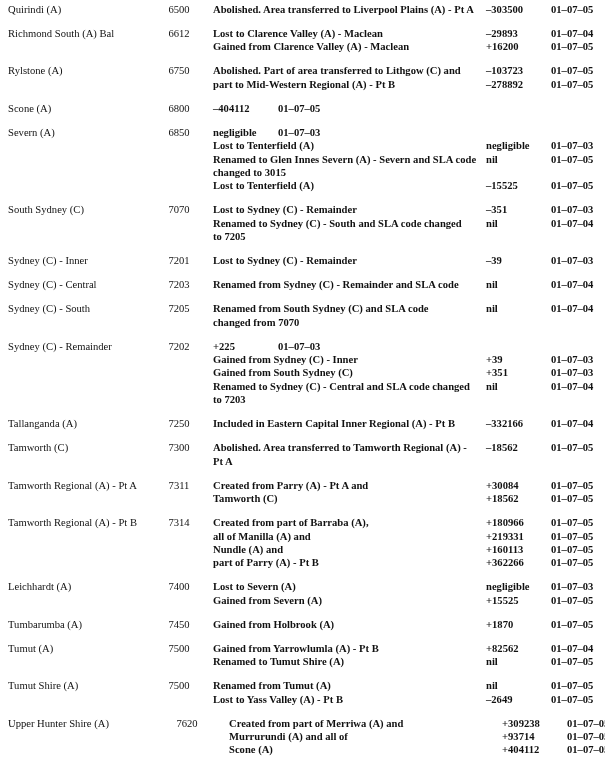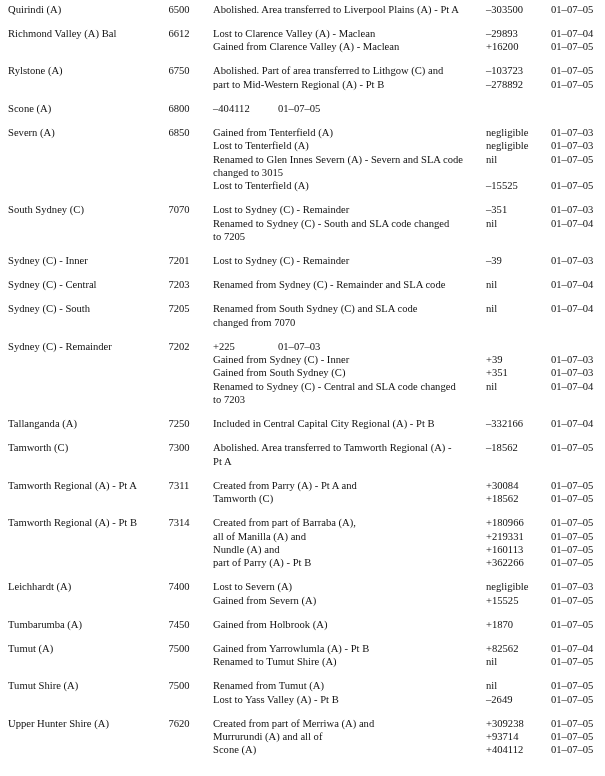--- a/index.html
+++ b/index.html
@@ -20,39 +20,39 @@
     box-sizing: border-box;
     width: 605px;
     padding: 3px 12px 0 8px;
   }
   .row {
     display: flex;
     align-items: flex-start;
     line-height: 13.4px;
     margin-bottom: 10.6px;
   }
-  .row:last-child { margin-bottom: 8px; }
+  .row:last-child { margin-bottom: 8px; gap: 8px; }
   .name {
     width: 155px;
     flex: none;
     white-space: nowrap;
     overflow: visible;
   }
   .code {
     width: 32px;
     flex: none;
     text-align: center;
     white-space: nowrap;
   }
   .lines {
     margin-left: 18px;
     flex: none;
     width: 384px;
   }
-  .line { display: flex; }
+  .line { display: flex; font-weight: bold; }
   .desc {
     width: 273px;
     flex: none;
     white-space: nowrap;
     overflow: visible;
   }
   .val {
     width: 65px;
     flex: none;
     white-space: nowrap;
@@ -73,21 +73,21 @@
     <div class="lines">
   <div class="line">
     <span class="desc">Abolished. Area transferred to Liverpool Plains (A) - Pt A</span>
     <span class="val">–303500</span>
     <span class="date">01–07–05</span>
   </div>
 </div>
   </div>
 
   <div class="row">
-    <div class="name">Richmond Valley (A) Bal</div>
+    <div class="name">Richmond South (A) Bal</div>
     <div class="code">6612</div>
     <div class="lines">
   <div class="line">
     <span class="desc">Lost to Clarence Valley (A) - Maclean</span>
     <span class="val">–29893</span>
     <span class="date">01–07–04</span>
   </div>
 
   <div class="line">
     <span class="desc">Gained from Clarence Valley (A) - Maclean</span>
@@ -124,21 +124,20 @@
     <span class="date">01–07–05</span>
   </div>
 </div>
   </div>
 
   <div class="row">
     <div class="name">Severn (A)</div>
     <div class="code">6850</div>
     <div class="lines">
   <div class="line">
-    <span class="desc">Gained from Tenterfield (A)</span>
     <span class="val">negligible</span>
     <span class="date">01–07–03</span>
   </div>
 
   <div class="line">
     <span class="desc">Lost to Tenterfield (A)</span>
     <span class="val">negligible</span>
     <span class="date">01–07–03</span>
   </div>
 
@@ -262,21 +261,21 @@
     <span class="date"></span>
   </div>
 </div>
   </div>
 
   <div class="row">
     <div class="name">Tallanganda (A)</div>
     <div class="code">7250</div>
     <div class="lines">
   <div class="line">
-    <span class="desc">Included in Central Capital City Regional (A) - Pt B</span>
+    <span class="desc">Included in Eastern Capital Inner Regional (A) - Pt B</span>
     <span class="val">–332166</span>
     <span class="date">01–07–04</span>
   </div>
 </div>
   </div>
 
   <div class="row">
     <div class="name">Tamworth (C)</div>
     <div class="code">7300</div>
     <div class="lines">

